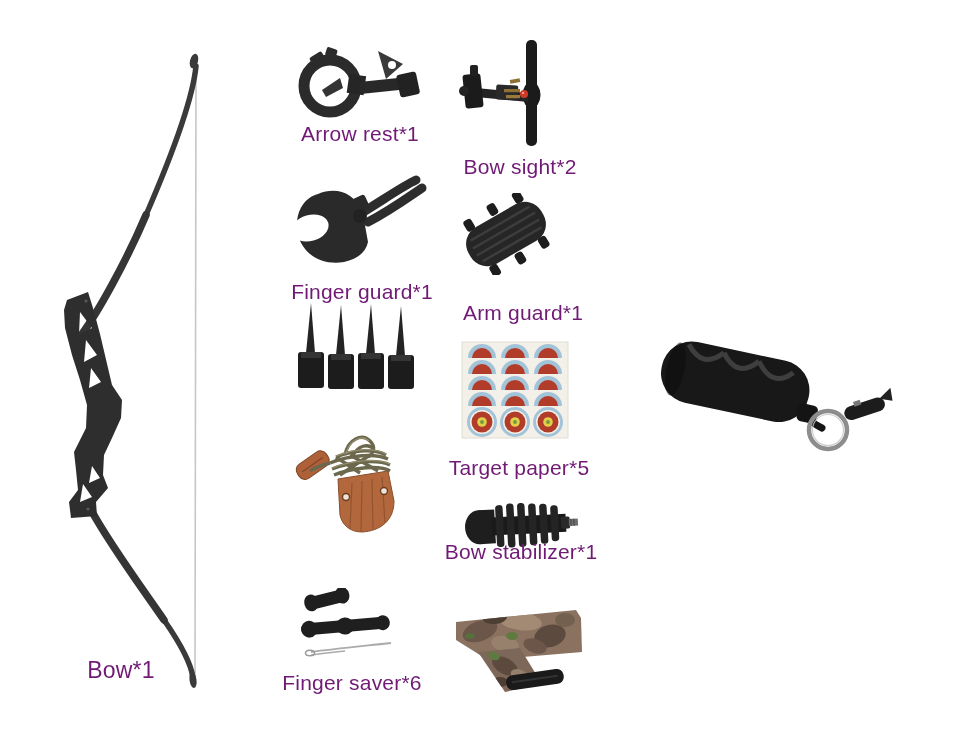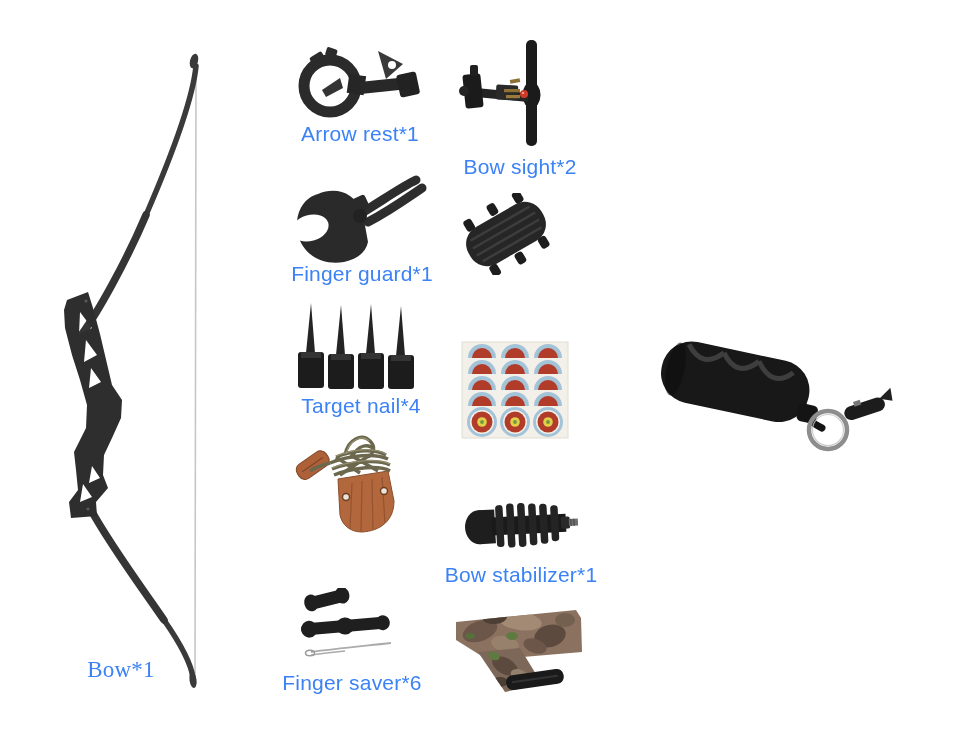--- a/index.html
+++ b/index.html
@@ -3,23 +3,23 @@
 <meta charset="utf-8">
 <style>
   html,body{margin:0;padding:0;background:#ffffff;}
   .canvas{
     position:relative;width:966px;height:733px;background:#ffffff;
     overflow:hidden;font-family:"Liberation Sans",sans-serif;
   }
   .photo{position:absolute;display:block;}
   .label{
     position:absolute;transform:translateX(-50%);
-    white-space:nowrap;color:#3b82f6;font-size:21px;letter-spacing:.2px;
+    white-space:nowrap;color:#701a75;font-size:21px;letter-spacing:.2px;
   }
-  .label.big{font-size:23px;font-family:Liberation Serif, serif;}
+  .label.big{font-size:23px;}
 </style>
 </head>
 <body>
 
 <div class="canvas">
 
   <svg class="photo" style="left:50px;top:50px" width="170" height="650" viewBox="0 0 170 650">
 
     <line x1="146" y1="22" x2="145" y2="631" stroke="#c6c6c6" stroke-width="1.6"></line>
 
@@ -75,37 +75,38 @@
   <div class="label" style="left:520px;top:155px">Bow sight*2</div>
 
   <svg class="photo" style="left:288px;top:172px" width="145" height="98" viewBox="0 0 145 98">
     <path d="M 72,42 C 95,28 115,14 128,8" fill="none" stroke="#2d2d2d" stroke-width="9" stroke-linecap="round"></path>
     <path d="M 80,50 C 103,38 122,24 134,16" fill="none" stroke="#2d2d2d" stroke-width="9" stroke-linecap="round"></path>
     <rect x="58" y="26" width="22" height="15" rx="3" fill="#2a2a2a" transform="rotate(-25 69 33)"></rect>
     <path d="M 30,22 C 14,26 6,44 10,62 C 14,82 34,94 56,90 C 70,87 78,80 80,70 L 76,48 C 74,38 70,30 62,24 C 52,17 40,18 30,22 Z" fill="#2a2a2a"></path>
     <circle cx="72" cy="44" r="7" fill="#222222"></circle>
     <ellipse cx="22" cy="56" rx="19" ry="13" fill="#ffffff" transform="rotate(-16 22 56)"></ellipse>
   </svg>
-  <div class="label" style="left:362px;top:262px">Finger guard*1</div>
+  <div class="label" style="left:362px;top:280px">Finger guard*1</div>
 
   <svg class="photo" style="left:450px;top:193px" width="112" height="82" viewBox="0 0 112 82">
     <g transform="rotate(-30 56 41)">
       <rect x="24" y="9" width="9" height="12" rx="3" fill="#1d1d1d"></rect>
       <rect x="52" y="7" width="9" height="12" rx="3" fill="#1d1d1d"></rect>
       <rect x="80" y="9" width="9" height="12" rx="3" fill="#1d1d1d"></rect>
       <rect x="24" y="61" width="9" height="12" rx="3" fill="#1d1d1d"></rect>
       <rect x="52" y="63" width="9" height="12" rx="3" fill="#1d1d1d"></rect>
       <rect x="80" y="61" width="9" height="12" rx="3" fill="#1d1d1d"></rect>
       <rect x="14" y="20" width="84" height="42" rx="19" fill="#262626"></rect>
       <line x1="22" y1="29" x2="90" y2="29" stroke="#3d3d3d" stroke-width="2.5"></line>
       <line x1="20" y1="37" x2="92" y2="37" stroke="#3d3d3d" stroke-width="2.5"></line>
       <line x1="20" y1="45" x2="92" y2="45" stroke="#3d3d3d" stroke-width="2.5"></line>
       <line x1="22" y1="53" x2="90" y2="53" stroke="#3d3d3d" stroke-width="2.5"></line>
     </g>
   </svg>
+  <div class="label" style="left:523px;top:301px">Arm guard*1</div>
 
   <svg class="photo" style="left:297px;top:301px" width="118" height="90" viewBox="0 0 118 90">
     <g>
       <path d="M 14,2 L 18,52 L 9,52 Z" fill="#242424"></path>
       <rect x="1" y="51" width="26" height="36" rx="3" fill="#1c1c1c"></rect>
       <rect x="4" y="51" width="20" height="6" fill="#343434"></rect>
     </g>
     <g transform="translate(30,2)">
       <path d="M 14,2 L 18,52 L 9,52 Z" fill="#242424"></path>
       <rect x="1" y="51" width="26" height="35" rx="3" fill="#1c1c1c"></rect>
@@ -115,21 +116,20 @@
       <path d="M 14,2 L 18,52 L 9,52 Z" fill="#242424"></path>
       <rect x="1" y="51" width="26" height="36" rx="3" fill="#1c1c1c"></rect>
       <rect x="4" y="51" width="20" height="6" fill="#343434"></rect>
     </g>
     <g transform="translate(90,3)">
       <path d="M 14,2 L 18,52 L 9,52 Z" fill="#242424"></path>
       <rect x="1" y="51" width="26" height="34" rx="3" fill="#1c1c1c"></rect>
       <rect x="4" y="51" width="20" height="6" fill="#343434"></rect>
     </g>
   </svg>
-  <div class="label" style="left:361px;top:394px">Target nail*4</div>
 
   <svg class="photo" style="left:461px;top:341px" width="108" height="100" viewBox="0 0 108 100">
     <rect x="1" y="1" width="106" height="96" fill="#f3f0e9" stroke="#e2ddd1"></rect>
 
     <g>
       <g>
         <path d="M 7,17 A 14,14 0 0 1 35,17 Z" fill="#a3c4d8"></path>
           <path d="M 11,17 A 10,10 0 0 1 31,17 Z" fill="#b23c2a"></path>
         <path d="M 40,17 A 14,14 0 0 1 68,17 Z" fill="#a3c4d8"></path>
           <path d="M 44,17 A 10,10 0 0 1 64,17 Z" fill="#b23c2a"></path>
@@ -179,20 +179,21 @@
       </g>
       <g transform="translate(87,81)">
         <circle r="15" fill="#a3c4d8"></circle>
           <circle r="12" fill="#f3f0e9"></circle>
           <circle r="10.5" fill="#b23c2a"></circle>
           <circle r="4.8" fill="#e2ce4a"></circle>
           <circle r="1.9" fill="#6e9a3e"></circle>
       </g>
     </g>
   </svg>
+  <div class="label" style="left:519px;top:456px">Target paper*5</div>
 
   <svg class="photo" style="left:290px;top:427px" width="120" height="112" viewBox="0 0 120 112">
     <g transform="rotate(-35 22 38)">
       <rect x="5" y="30" width="35" height="17" rx="7" fill="#ae6138" stroke="#7c4526"></rect>
       <line x1="10" y1="38" x2="35" y2="38" stroke="#7c4526" stroke-width="1.2"></line>
     </g>
     <path d="M 48,52 L 98,44 L 104,74 C 104,94 90,104 72,105 C 60,105 52,98 50,88 Z" fill="#b2683c" stroke="#8a4e2b"></path>
     <path d="M 62,56 L 60,102" stroke="#8a4e2b" stroke-width="1.2" opacity=".75" fill="none"></path>
     <path d="M 72,54 L 71,104" stroke="#8a4e2b" stroke-width="1.2" opacity=".75" fill="none"></path>
     <path d="M 82,52 L 83,102" stroke="#8a4e2b" stroke-width="1.2" opacity=".75" fill="none"></path>
@@ -226,21 +227,21 @@
       <rect x="56" y="3" width="7.5" height="44" rx="3.5" fill="#242424"></rect>
       <rect x="67" y="4" width="7.5" height="42" rx="3.5" fill="#242424"></rect>
       <rect x="78" y="5" width="7.5" height="40" rx="3.5" fill="#242424"></rect>
       <rect x="89" y="7" width="7.5" height="36" rx="3.5" fill="#242424"></rect>
       <rect x="99" y="19" width="9" height="12" rx="2" fill="#2a2a2a"></rect>
       <rect x="107" y="21.5" width="9" height="7" fill="#6e6e6e"></rect>
       <line x1="109" y1="21.5" x2="109" y2="28.5" stroke="#444444"></line>
       <line x1="112" y1="21.5" x2="112" y2="28.5" stroke="#444444"></line>
     </g>
   </svg>
-  <div class="label" style="left:521px;top:563px">Bow stabilizer*1</div>
+  <div class="label" style="left:521px;top:540px">Bow stabilizer*1</div>
 
   <svg class="photo" style="left:299px;top:588px" width="100" height="76" viewBox="0 0 100 76">
     <g transform="rotate(-14 28 12)">
       <rect x="6" y="5" width="44" height="13" rx="6.5" fill="#1f1f1f"></rect>
       <ellipse cx="12" cy="11" rx="7" ry="8.5" fill="#1f1f1f"></ellipse>
       <ellipse cx="44" cy="11" rx="7" ry="8.5" fill="#1f1f1f"></ellipse>
     </g>
     <g transform="rotate(-5 46 38)">
       <rect x="2" y="32" width="88" height="12" rx="6" fill="#1f1f1f"></rect>
       <ellipse cx="10" cy="38" rx="8" ry="8.5" fill="#1f1f1f"></ellipse>

